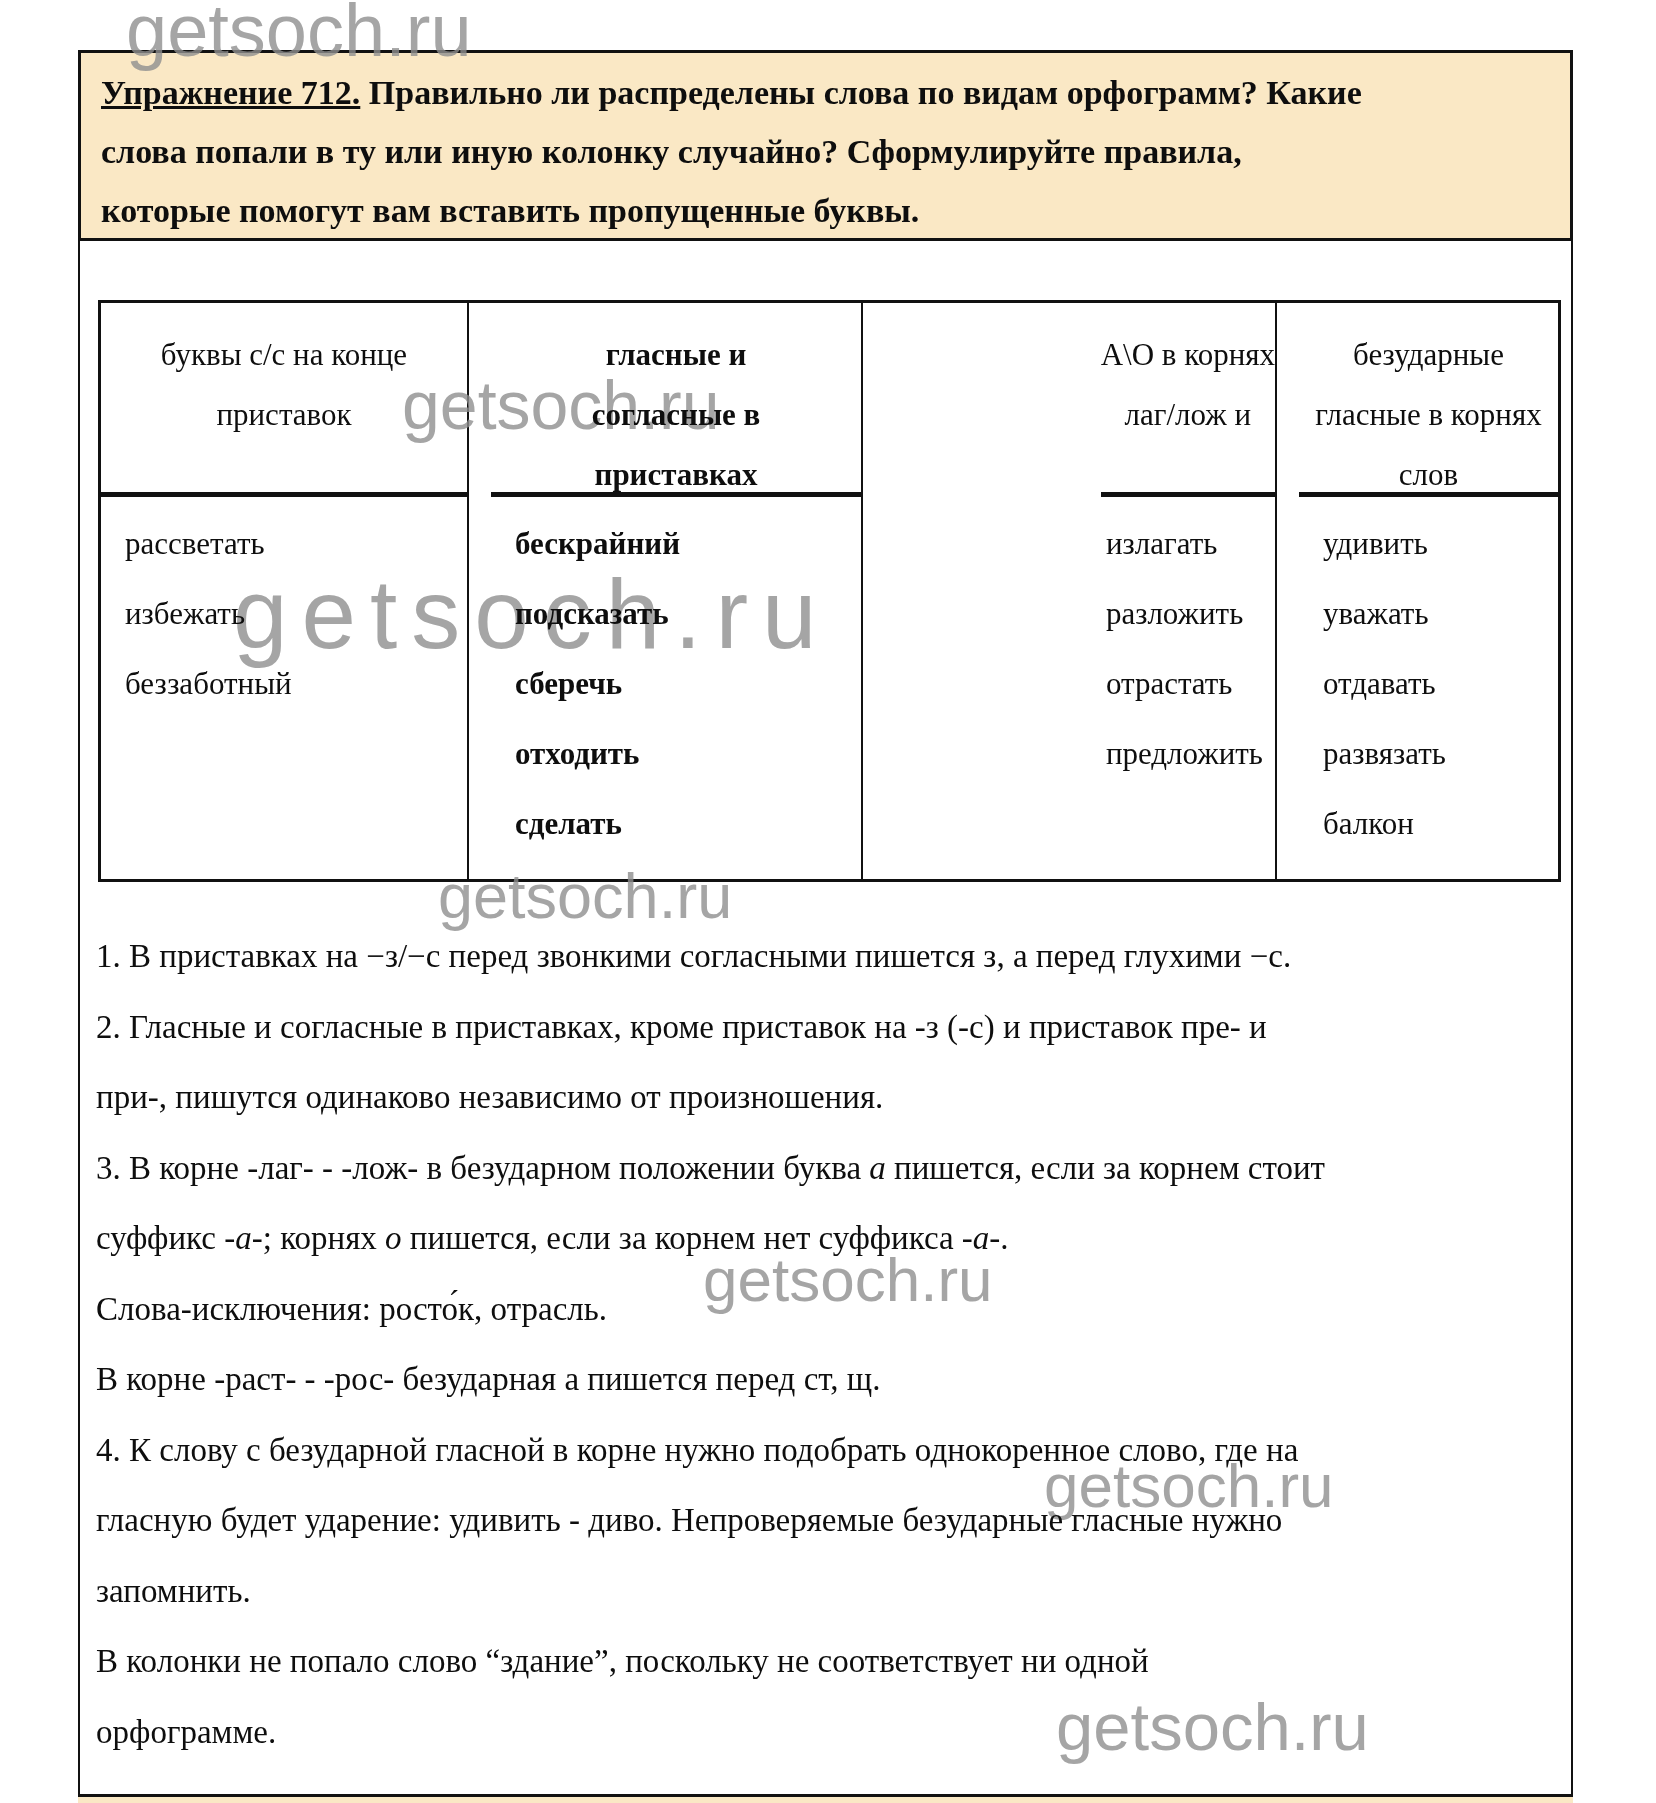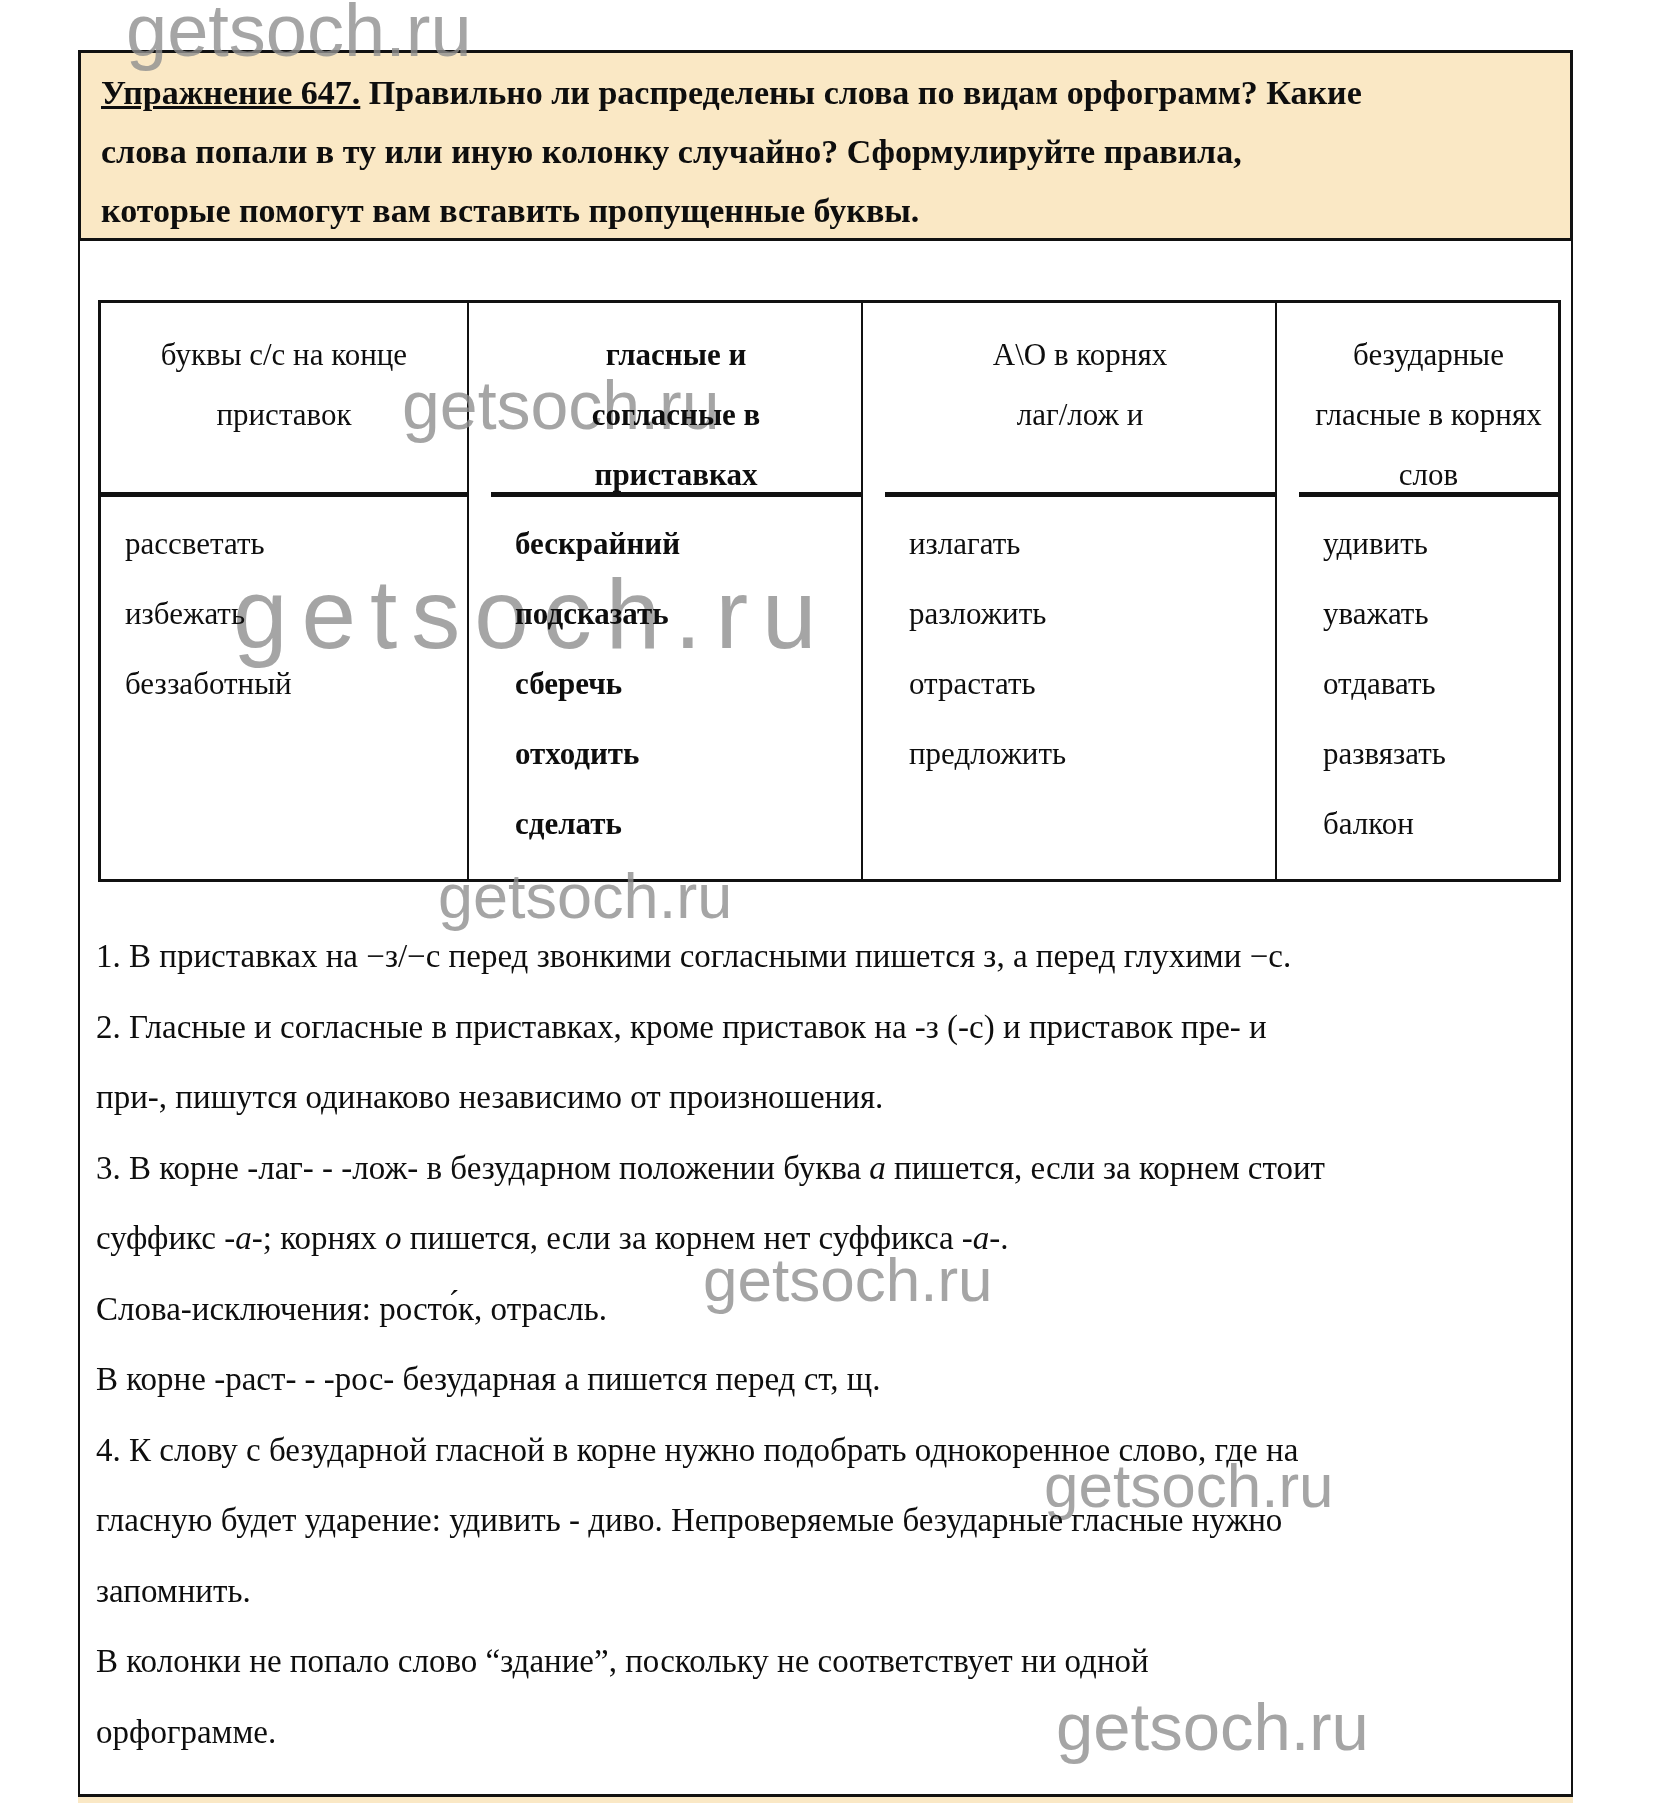--- a/index.html
+++ b/index.html
@@ -46,21 +46,21 @@
     box-sizing:border-box;border-top:3px solid #111;background:#fae8c5;
   }
   
   .ortho-table{
     position:absolute;left:98px;top:300px;width:1463px;height:582px;
     box-sizing:border-box;border:3px solid #111;
     display:flex;flex-direction:row;align-items:stretch;gap:22px;
   }
   .col{box-sizing:border-box;border-right:2px solid #111;display:flex;flex-direction:column;}
   .col:last-child{border-right:none;}
-  .col1{width:368px;} .col2{width:372px;font-weight:bold;} .col3{width:392px;} .col4{flex:1;}
+  .col1{width:368px;} .col2{width:372px;font-weight:bold;} .col3{width:392px;align-items:flex-end;} .col4{flex:1;}
   .col-header{
     box-sizing:border-box;height:194px;border-bottom:5px solid #111;
     padding-top:22px;text-align:center;
     font-size:31px;
   }
   .th-line{position:relative;z-index:10;line-height:60px;height:60px;}
   .col-words{padding:12px 12px 0 24px;}
   .word{position:relative;z-index:10;height:70px;line-height:70px;font-size:31px;white-space:nowrap;}
   
   .rules{position:absolute;left:96px;top:921px;width:1480px;}
@@ -74,21 +74,21 @@
 
 <span class="wm wm1">getsoch.ru</span>
 <span class="wm wm2">getsoch.ru</span>
 <span class="wm wm3">getsoch.ru</span>
 <span class="wm wm4">getsoch.ru</span>
 <span class="wm wm5">getsoch.ru</span>
 <span class="wm wm6">getsoch.ru</span>
 <span class="wm wm7">getsoch.ru</span>
 
 <div class="task-box">
-  <div class="task-line"><span style="text-decoration: underline;">Упражнение 647.</span><span> Правильно ли распределены слова по видам орфограмм? Какие</span></div>
+  <div class="task-line"><span style="text-decoration: underline;">Упражнение 712.</span><span> Правильно ли распределены слова по видам орфограмм? Какие</span></div>
   <div class="task-line"><span>слова попали в ту или иную колонку случайно? Сформулируйте правила,</span></div>
   <div class="task-line"><span>которые помогут вам вставить пропущенные буквы.</span></div>
 </div>
 
 <div class="content-panel"></div>
 
 <div class="ortho-table">
 
   <div class="col col1">
     <div class="col-header">

